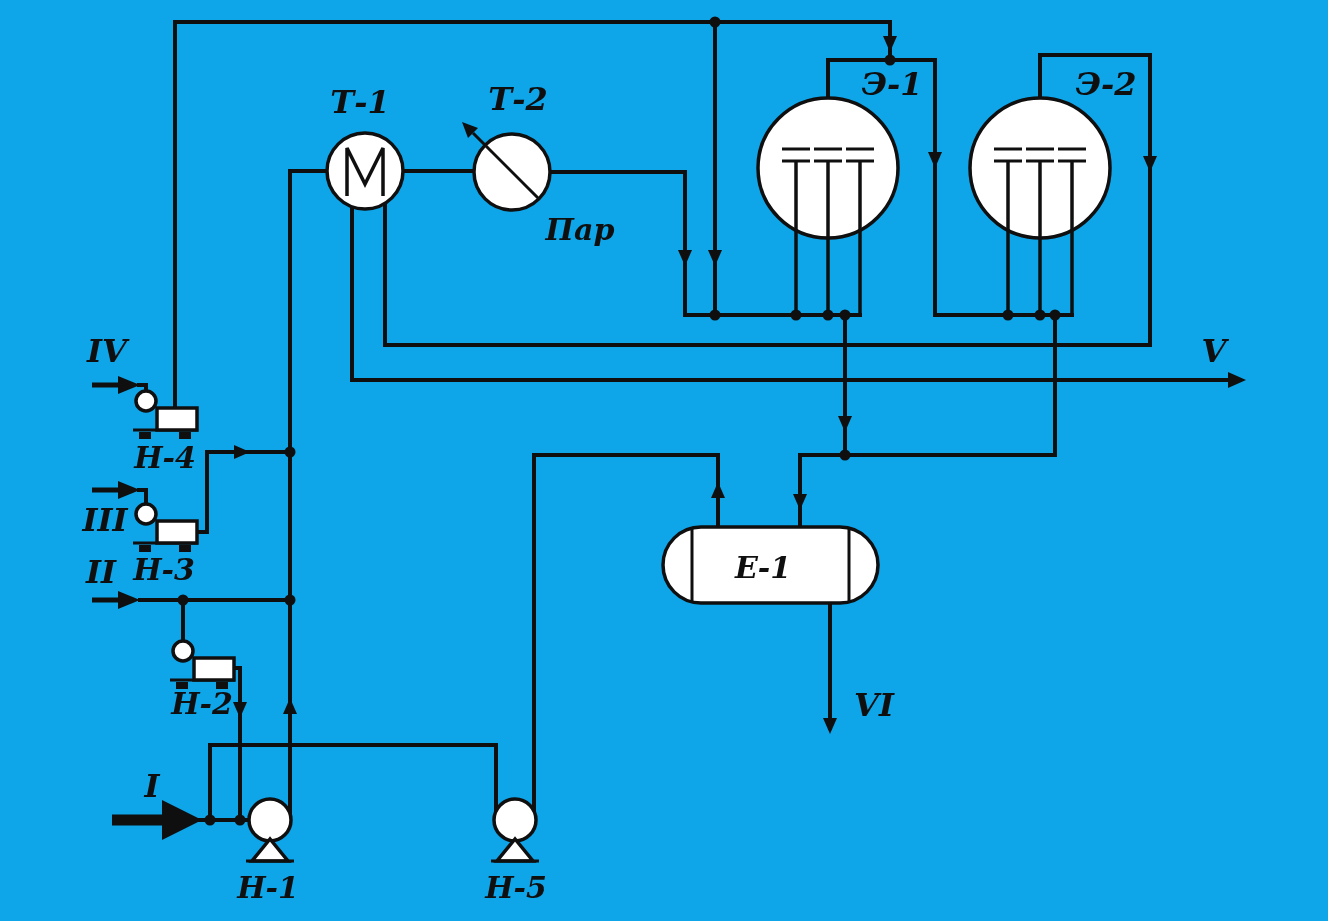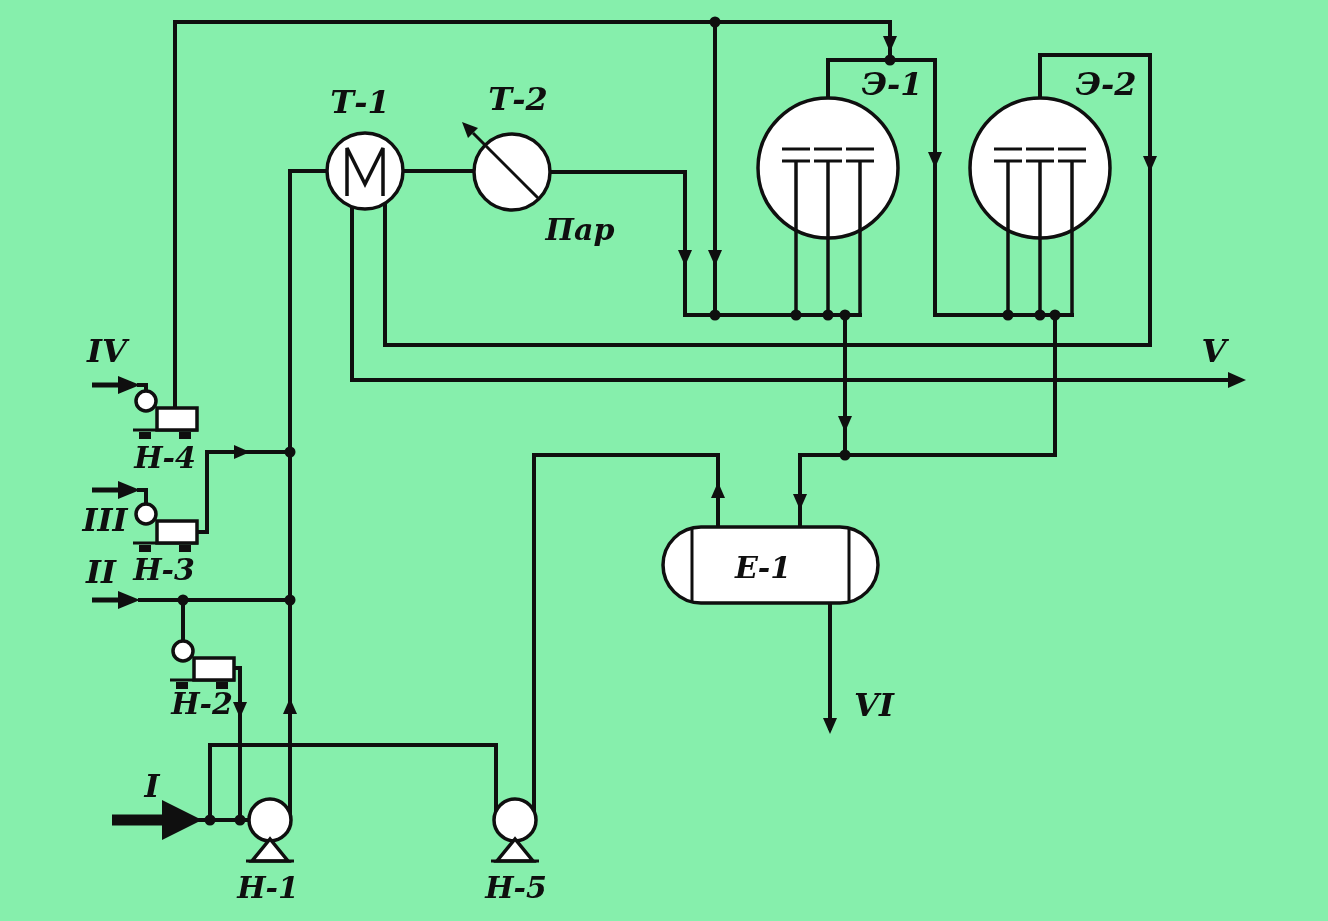--- a/index.html
+++ b/index.html
@@ -1,16 +1,16 @@
 <!DOCTYPE html>
 <html><head>
 <meta charset="utf-8">
 <style>
   html,body{margin:0;padding:0;background:#ffffff;}
-  .stage{position:relative;width:1328px;height:921px;background:#86efac;overflow:hidden;}
+  .stage{position:relative;width:1328px;height:921px;background:#0ea5e9;overflow:hidden;}
   svg{display:block;}
   .pline{stroke:#0f0f0f;stroke-width:4;fill:none;stroke-linecap:square;stroke-linejoin:miter;}
   .thin{stroke:#0f0f0f;stroke-width:3;fill:none;}
   .equip{stroke:#0f0f0f;stroke-width:3.5;fill:#ffffff;}
   .dash{stroke:#0f0f0f;stroke-width:3;fill:none;}
   .elec{stroke:#0f0f0f;stroke-width:3.5;fill:none;}
   .dot{fill:#0f0f0f;stroke:none;}
   .arrow{fill:#0f0f0f;stroke:none;}
   .stub{stroke:#0f0f0f;stroke-width:5;fill:none;}
   .stubBig{stroke:#0f0f0f;stroke-width:11;fill:none;}

